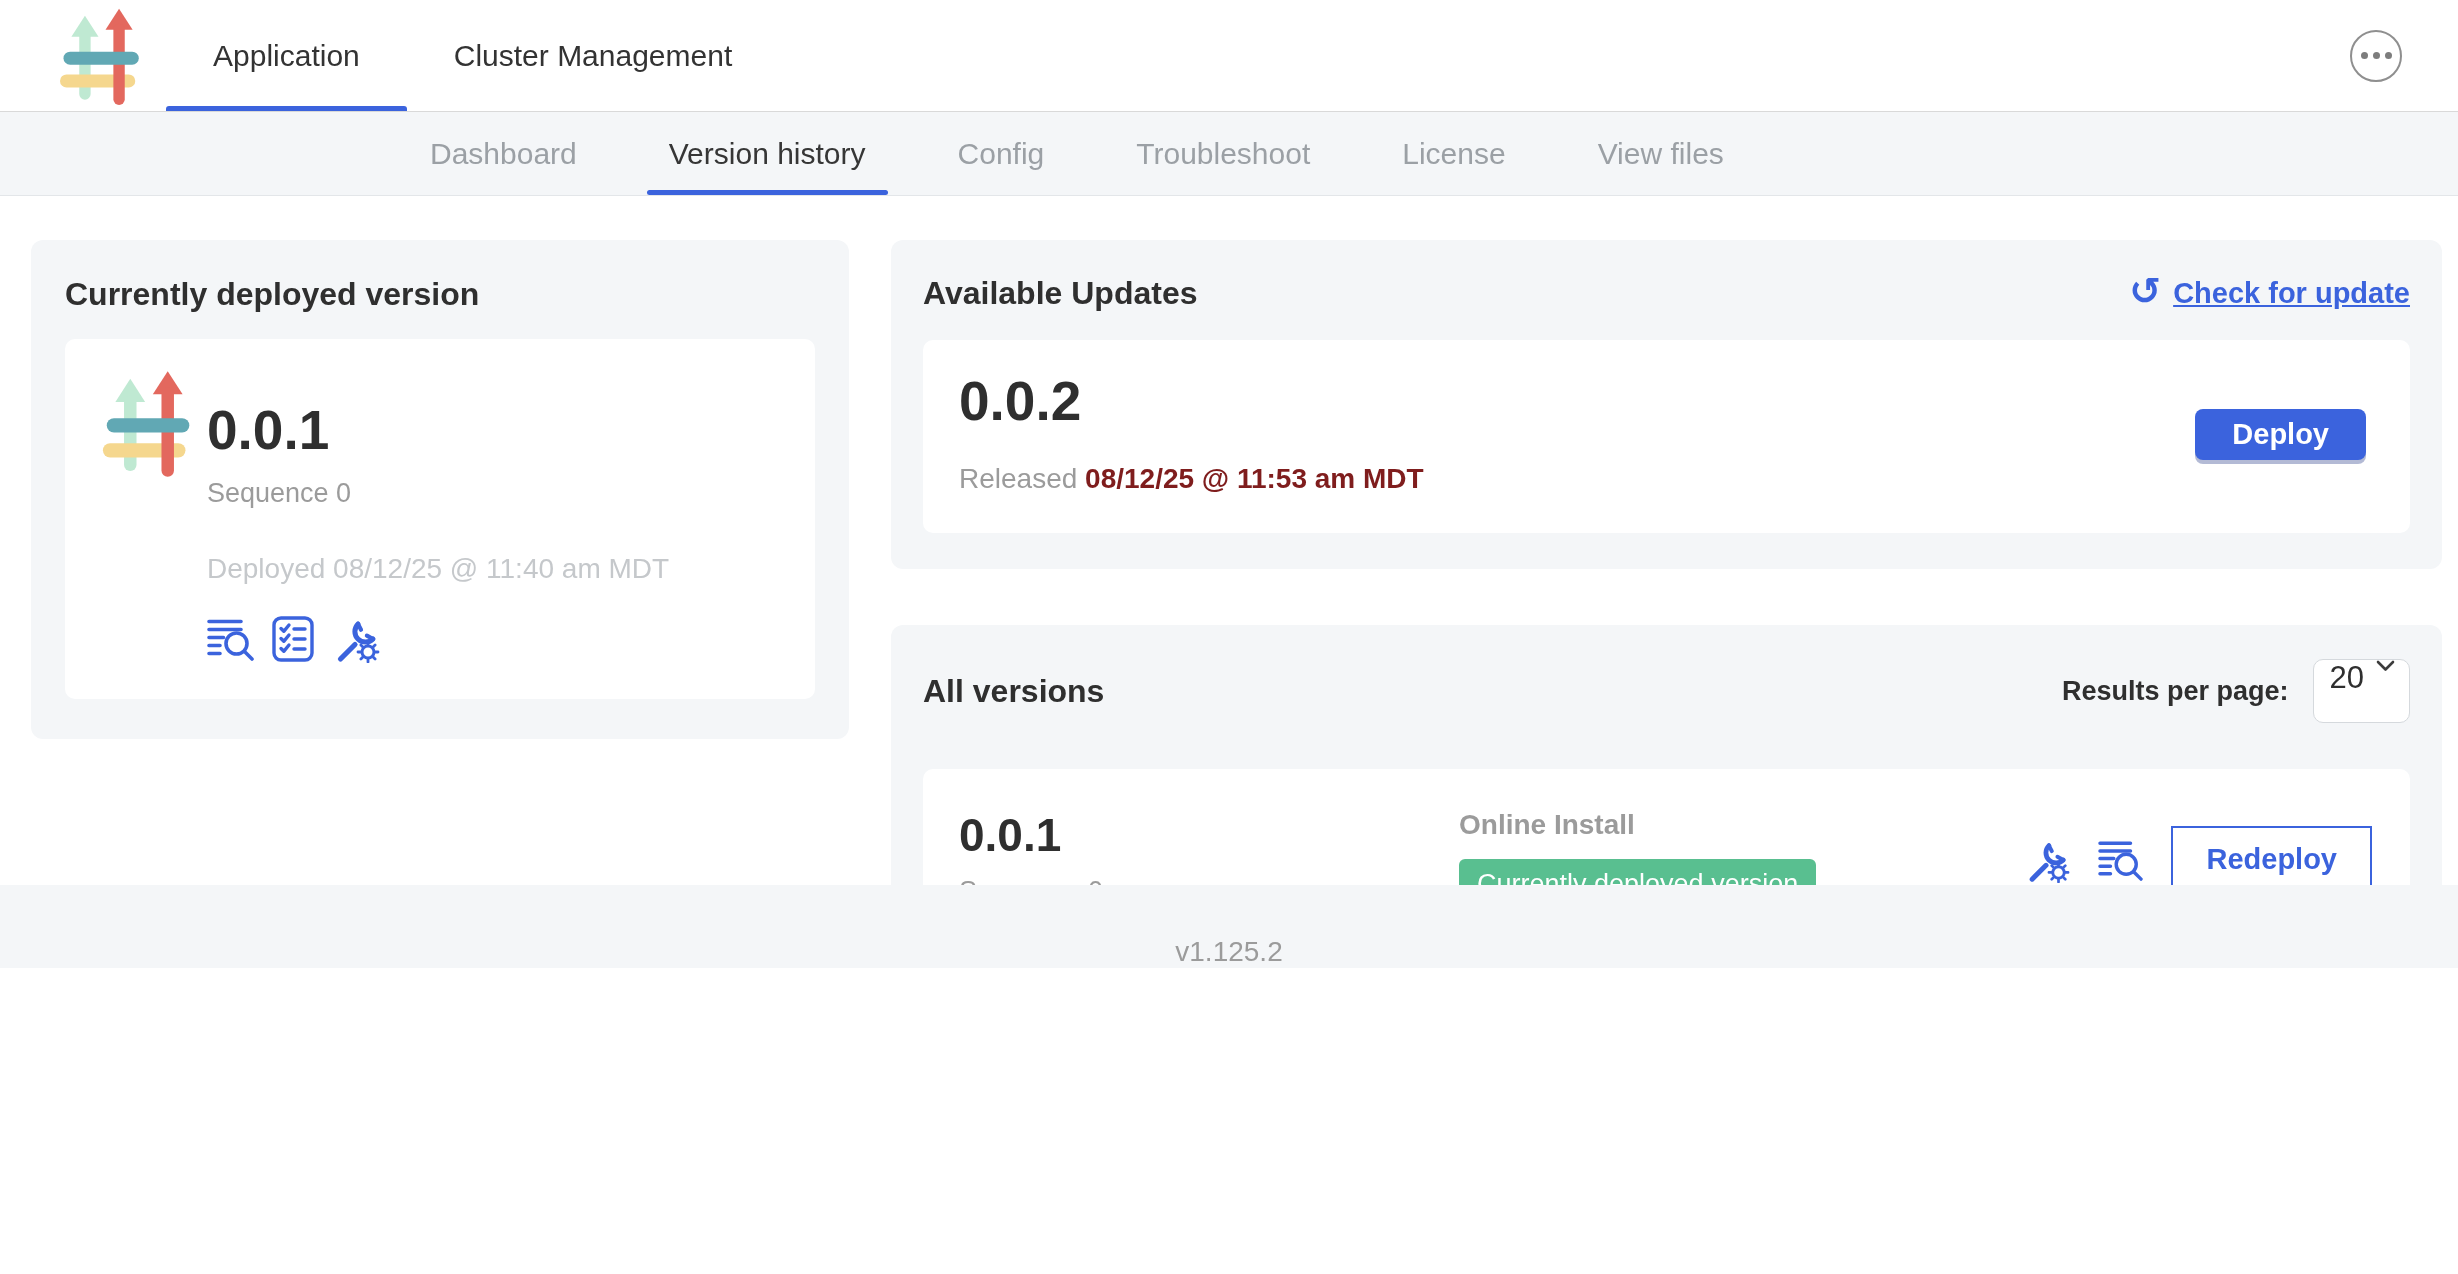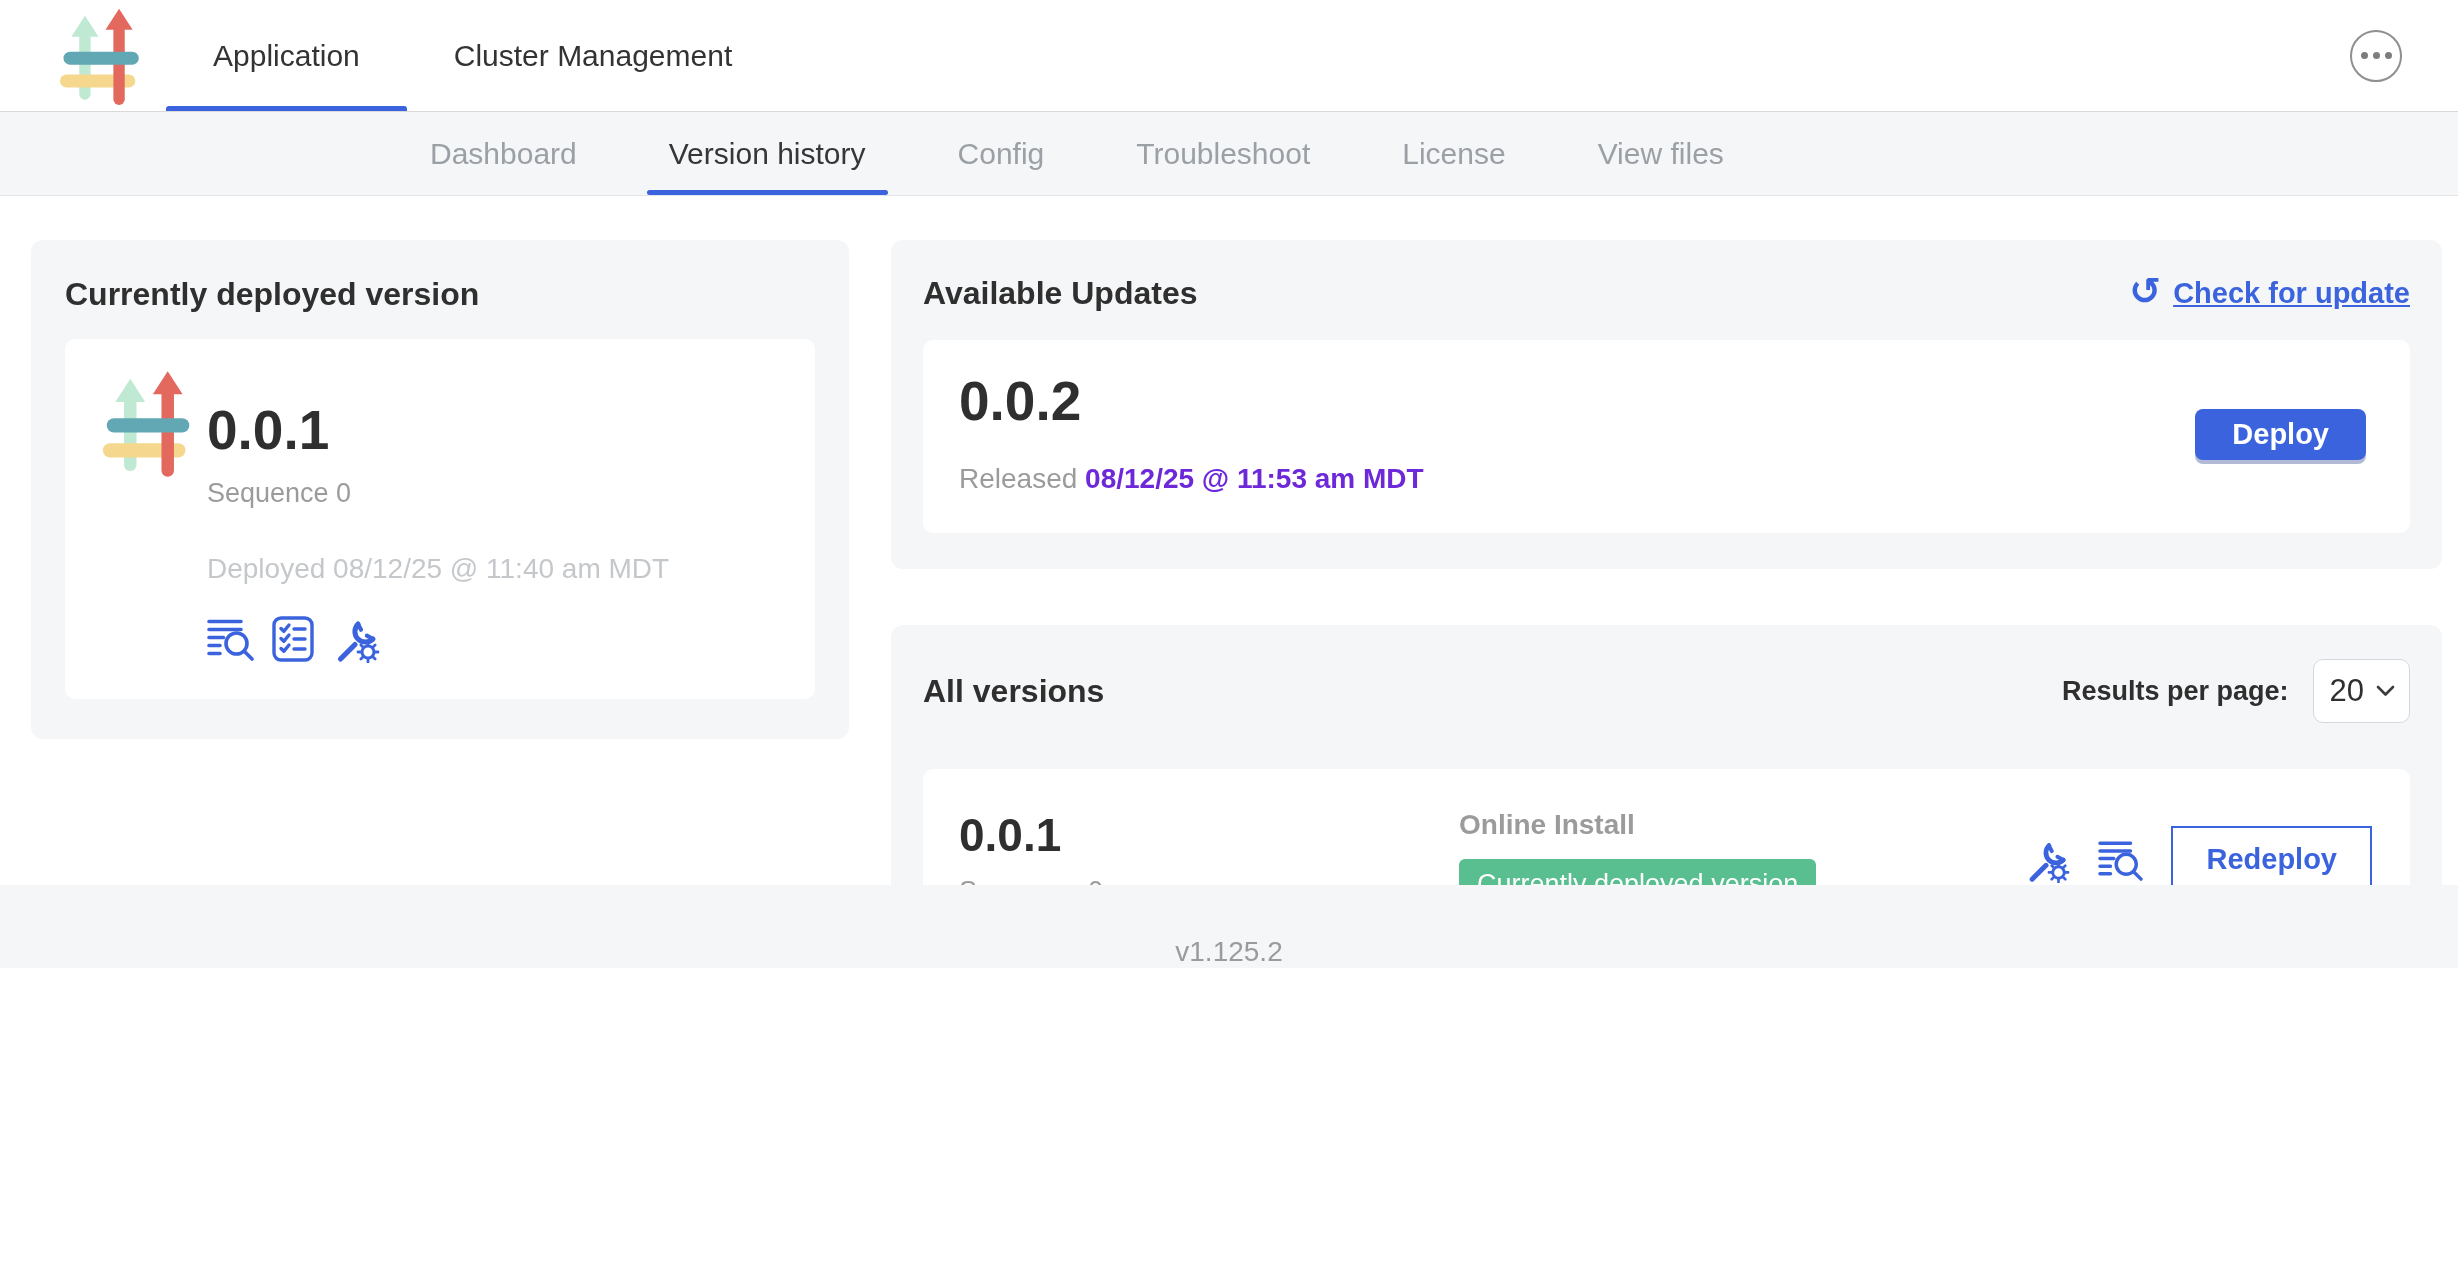--- a/index.html
+++ b/index.html
@@ -67,33 +67,33 @@
 
   
   .right-col { flex:1; display:flex; flex-direction:column; gap:56px; min-width:0; }
   .updates-card { padding:34px 32px 36px 32px; }
   .card-head { display:flex; align-items:center; }
   .check-link { margin-left:auto; display:flex; align-items:center; gap:12px; cursor:pointer; }
   .refresh-glyph { font-family:"DejaVu Sans",sans-serif; font-size:38px; color:#3b63dd; line-height:1; font-weight:bold; transform:translateY(-2px); }
   .check-link span.lbl { font-size:29px; font-weight:bold; color:#3b63dd; text-decoration:underline; }
   .updates-inner { margin-top:28px; padding:34px 44px 38px 36px; display:flex; align-items:center; }
   .released-line { font-size:28px; color:#9b9b9b; margin-top:34px; }
-  .released-line b { color:#6d28d9; }
+  .released-line b { color:#7f1d1d; }
   .deploy-btn {
     margin-left:auto; background:#3b63dd; color:#fff; font-size:29px; font-weight:bold;
     border:none; border-radius:8px; padding:9px 37px; cursor:pointer;
     box-shadow:0 4px 0 rgba(38,58,135,.35);
   }
 
   .versions-card { padding:34px 32px 48px 32px; }
   .results-wrap { margin-left:auto; display:flex; align-items:center; gap:24px; }
   .results-label { font-size:27px; font-weight:bold; color:#2f2f2f; }
   .results-select {
     background:#fff; border:1.5px solid #d5d9dd; border-radius:10px; height:64px;
-    display:flex; align-items:center; gap:12px; padding:0 14px 0 16px; cursor:pointer;
+    display:flex; gap:12px; padding:0 14px 0 16px; cursor:pointer;
   }
   .results-select .val { font-size:31px; color:#2f2f2f; }
   .version-row { margin-top:46px; padding:40px 38px 44px 36px; display:flex; align-items:center; }
   .row-version { font-size:46px; font-weight:bold; color:#2f2f2f; line-height:1; }
   .row-col1 { width:500px; flex-shrink:0; }
   .row-col1 .sequence-text { margin-top:18px; }
   .install-type { font-size:28px; font-weight:600; color:#9b9b9b; }
   .status-badge {
     display:inline-block; margin-top:18px; background:#59bf90; color:#fff;
     font-size:27px; padding:10px 18px; border-radius:6px;

